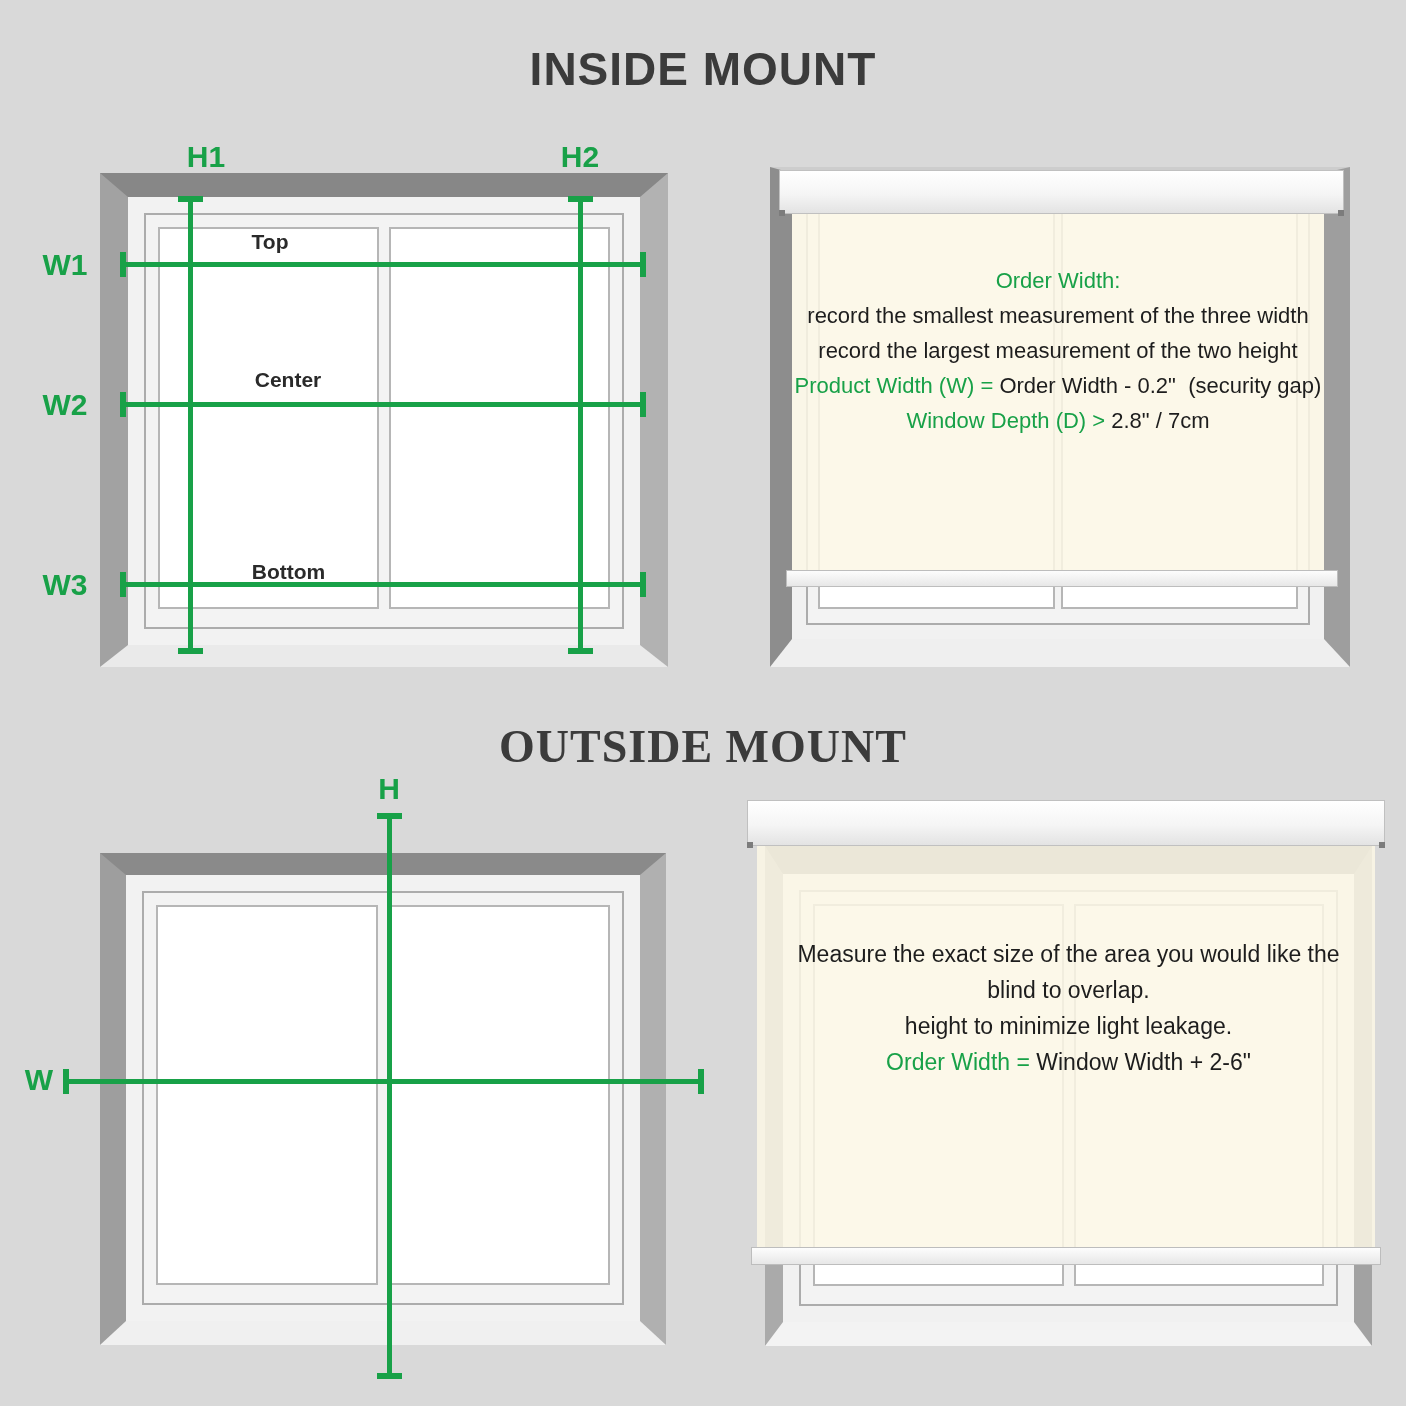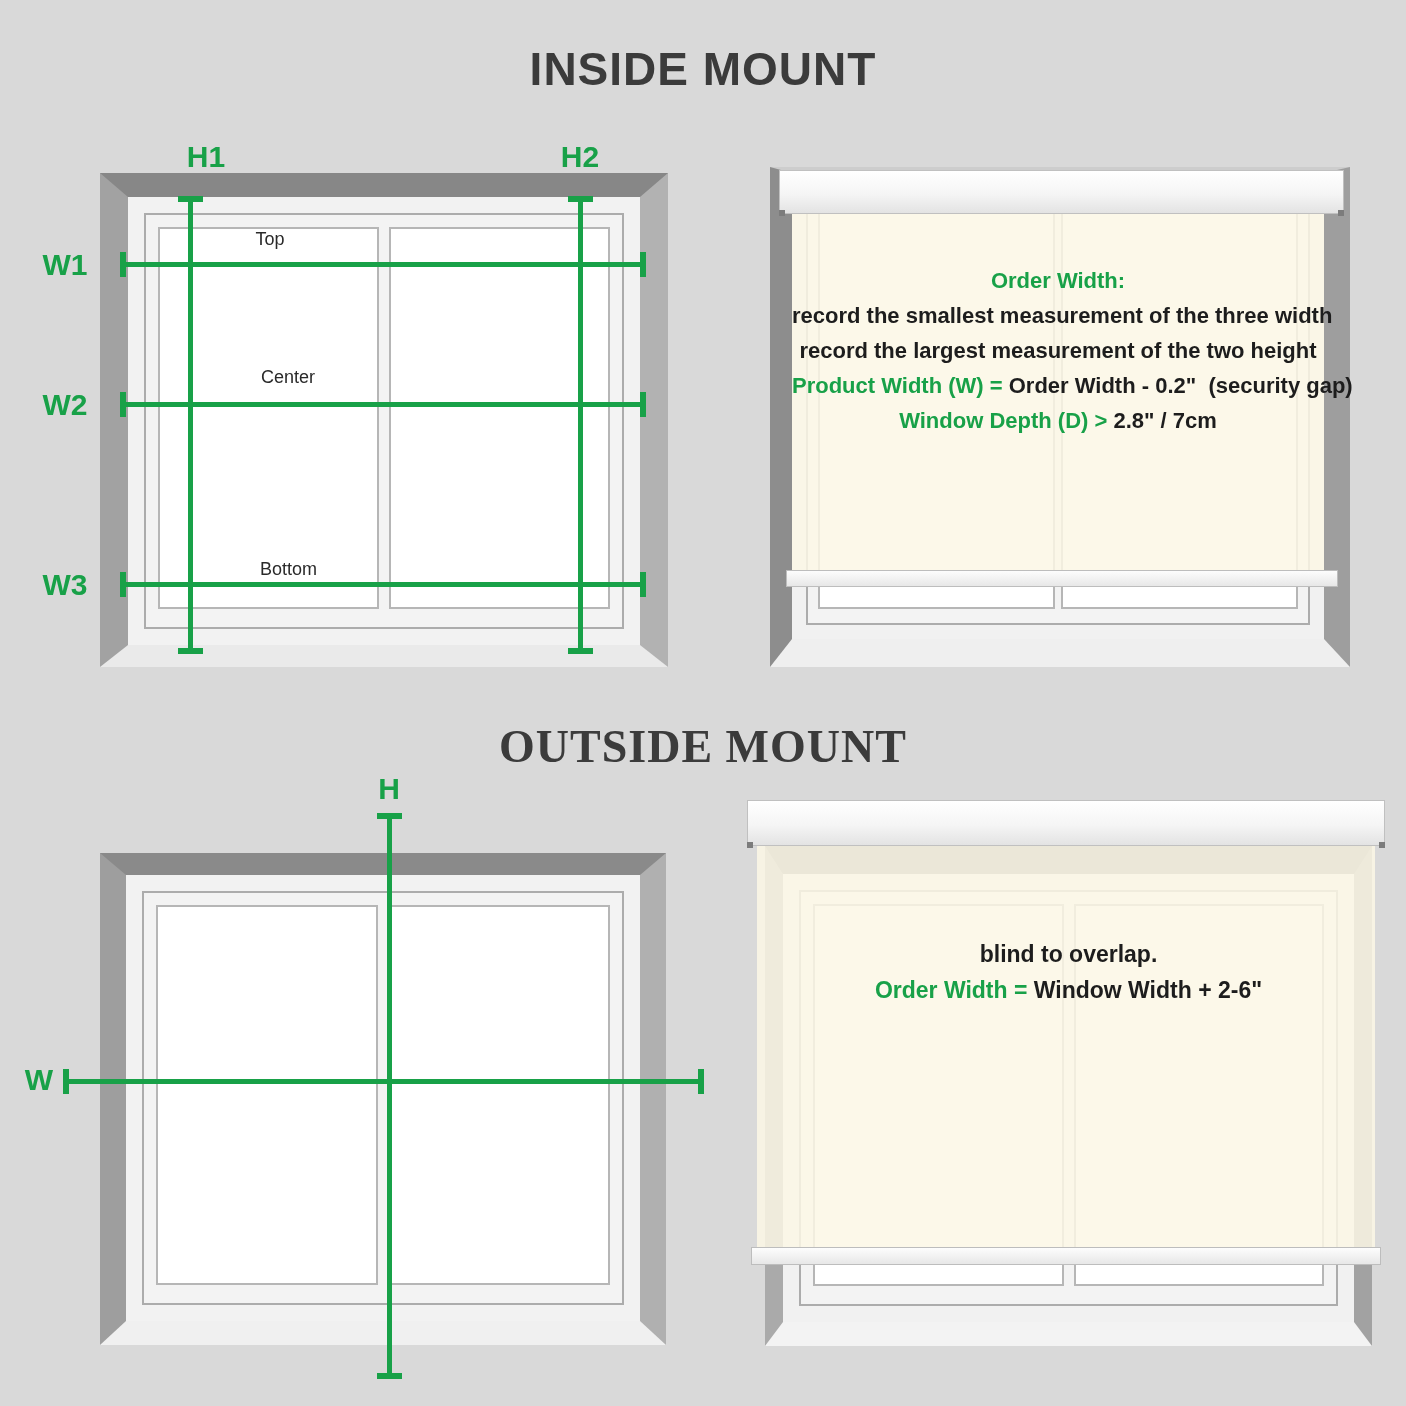--- a/index.html
+++ b/index.html
@@ -18,31 +18,31 @@
   .mline{position:absolute;background:#18a148;}
   .vline{width:5px;}
   .hline{height:5px;}
   .vline::before,.vline::after{content:"";position:absolute;left:-10px;width:25px;height:6px;background:#18a148;}
   .vline::before{top:-1px;}
   .vline::after{bottom:-1px;}
   .hline::before,.hline::after{content:"";position:absolute;top:-10px;width:6px;height:25px;background:#18a148;}
   .hline::before{left:-1px;}
   .hline::after{right:-1px;}
   .glabel{position:absolute;color:#18a148;font-size:30px;font-weight:bold;text-align:center;line-height:1.1;}
-  .blabel{position:absolute;color:#2a2a2a;font-size:18px;font-weight:normal;text-align:center;line-height:1.1;}
+  .blabel{position:absolute;color:#2a2a2a;font-size:21px;font-weight:bold;text-align:center;line-height:1.1;}
   
   .headrail{position:absolute;background:linear-gradient(180deg,#ffffff 0%,#f5f5f5 55%,#e3e3e3 100%);
         border:1px solid #c0c0c0;box-sizing:border-box;}
   .headrail::before,.headrail::after{content:"";position:absolute;bottom:-3px;width:6px;height:6px;background:#7c7c7c;}
   .headrail::before{left:-1px;}
   .headrail::after{right:-1px;}
   .bbar{position:absolute;background:linear-gradient(180deg,#fdfdfd,#e7e7e7);
         border:1px solid #bdbdbd;box-sizing:border-box;}
   .fabric{position:absolute;background:rgba(251,247,229,0.85);}
-  .info{position:absolute;text-align:center;font-weight:bold;color:#1d1d1d;}
+  .info{position:absolute;text-align:center;font-weight:normal;color:#1d1d1d;}
   .iline{white-space:pre;}
   .infoA .iline{font-size:22px;line-height:35px;}
   .infoB .iline{font-size:23px;line-height:36px;}
   .green{color:#18a148;}
 </style>
 </head>
 <body>
 
 <div class="page">
 
@@ -119,18 +119,20 @@
       <div class="sash">
         <div class="pane pl"></div>
         <div class="pane pr"></div>
       </div>
     </div>
     <div class="fabric" style="left:757px;top:846px;width:618px;height:404px;"></div>
     <div class="headrail" style="left:747px;top:800px;width:638px;height:46px;"></div>
     <div class="bbar" style="left:751px;top:1247px;width:630px;height:18px;"></div>
 
     <div class="info infoB" style="left:765px;top:936px;width:607px;">
+      <div class="iline"><span>Measure the exact size of the area you would like the</span></div>
       <div class="iline"><span>blind to overlap.</span></div>
+      <div class="iline"><span>height to minimize light leakage.</span></div>
       <div class="iline"><span class="green">Order Width = </span><span>Window Width + 2-6"</span></div>
     </div>
   </div>
 
 </div>
 
 </body></html>

